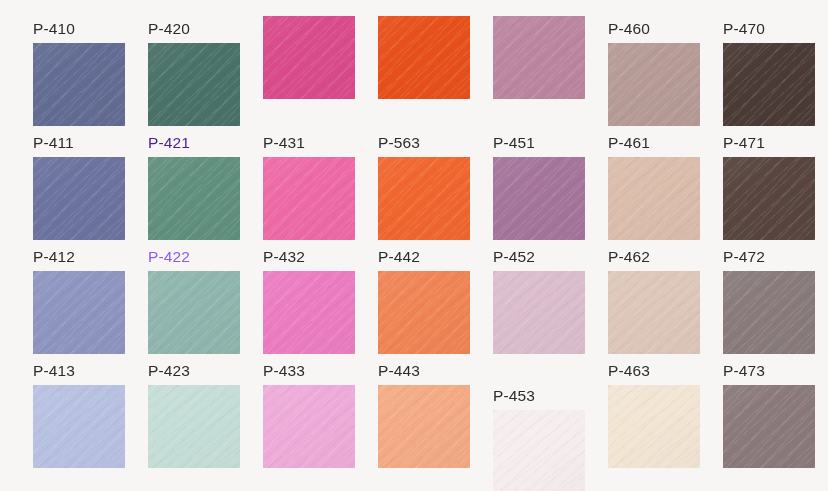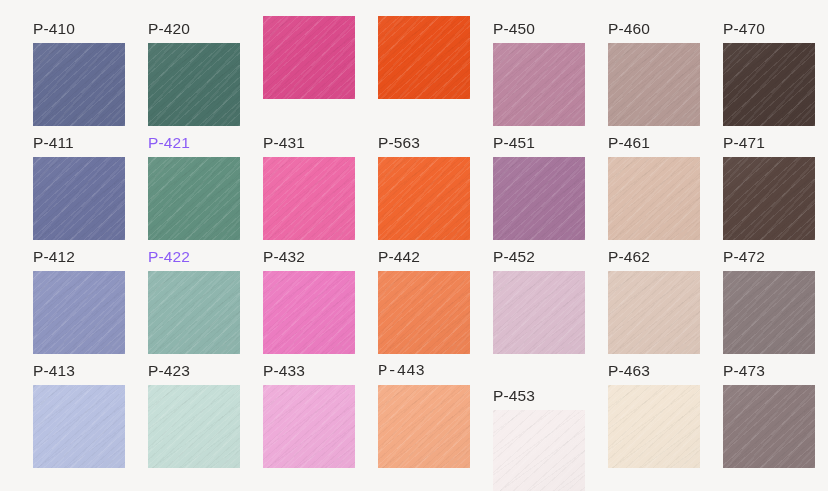--- a/index.html
+++ b/index.html
@@ -115,37 +115,36 @@
         <span class="swatch-label" style="color: rgb(46, 44, 43);">P-420</span>
         <div class="swatch-chip" style="background-color: rgb(74, 114, 105);"></div>
       </div>
       <div class="swatch-cell">
         <div class="swatch-chip" style="background-color: rgb(218, 75, 139);"></div>
       </div>
       <div class="swatch-cell">
         <div class="swatch-chip" style="background-color: rgb(232, 80, 27);"></div>
       </div>
       <div class="swatch-cell">
-        <span class="swatch-label" style="color: rgb(46, 44, 43);">P-450</span>
         <div class="swatch-chip" style="background-color: rgb(188, 134, 160);"></div>
       </div>
       <div class="swatch-cell">
         <span class="swatch-label" style="color: rgb(46, 44, 43);">P-460</span>
         <div class="swatch-chip" style="background-color: rgb(182, 155, 150);"></div>
       </div>
       <div class="swatch-cell">
         <span class="swatch-label" style="color: rgb(46, 44, 43);">P-470</span>
         <div class="swatch-chip" style="background-color: rgb(75, 59, 54);"></div>
       </div>
       <div class="swatch-cell">
         <span class="swatch-label" style="color: rgb(46, 44, 43);">P-411</span>
         <div class="swatch-chip" style="background-color: rgb(108, 115, 159);"></div>
       </div>
       <div class="swatch-cell">
-        <span class="swatch-label" style="color: #8b5cf6;">P-421</span>
+        <span class="swatch-label" style="color: #4c1d95;">P-421</span>
         <div class="swatch-chip" style="background-color: rgb(97, 144, 127);"></div>
       </div>
       <div class="swatch-cell">
         <span class="swatch-label" style="color: rgb(46, 44, 43);">P-431</span>
         <div class="swatch-chip" style="background-color: rgb(238, 106, 167);"></div>
       </div>
       <div class="swatch-cell">
         <span class="swatch-label" style="color: rgb(46, 44, 43);">P-563</span>
         <div class="swatch-chip" style="background-color: rgb(241, 102, 47);"></div>
       </div>
@@ -195,21 +194,21 @@
       </div>
       <div class="swatch-cell">
         <span class="swatch-label" style="color: rgb(46, 44, 43);">P-423</span>
         <div class="swatch-chip" style="background-color: rgb(197, 222, 215);"></div>
       </div>
       <div class="swatch-cell">
         <span class="swatch-label" style="color: rgb(46, 44, 43);">P-433</span>
         <div class="swatch-chip" style="background-color: rgb(238, 171, 217);"></div>
       </div>
       <div class="swatch-cell">
-        <span class="swatch-label" style="color: rgb(46, 44, 43); font-family: Liberation Mono, monospace;">P-443</span>
+        <span class="swatch-label" style="color: rgb(46, 44, 43);">P-443</span>
         <div class="swatch-chip" style="background-color: rgb(244, 171, 133);"></div>
       </div>
       <div class="swatch-cell">
         <span class="swatch-label" style="color: rgb(46, 44, 43); margin-top: 25px;">P-453</span>
         <div class="swatch-chip" style="background-color: rgb(246, 238, 238);"></div>
       </div>
       <div class="swatch-cell">
         <span class="swatch-label" style="color: rgb(46, 44, 43);">P-463</span>
         <div class="swatch-chip" style="background-color: rgb(242, 229, 212);"></div>
       </div>

